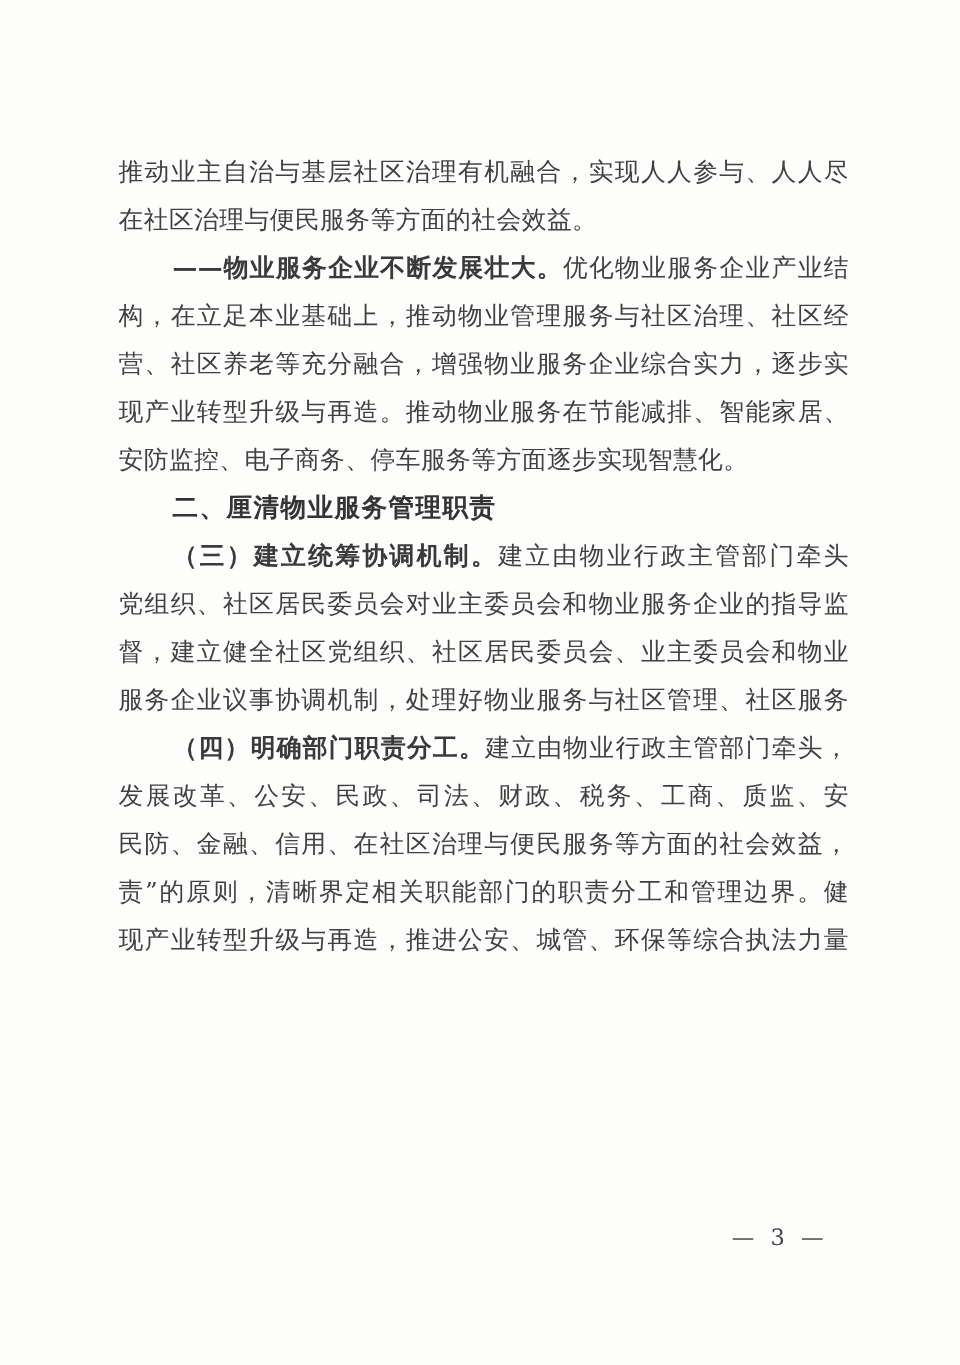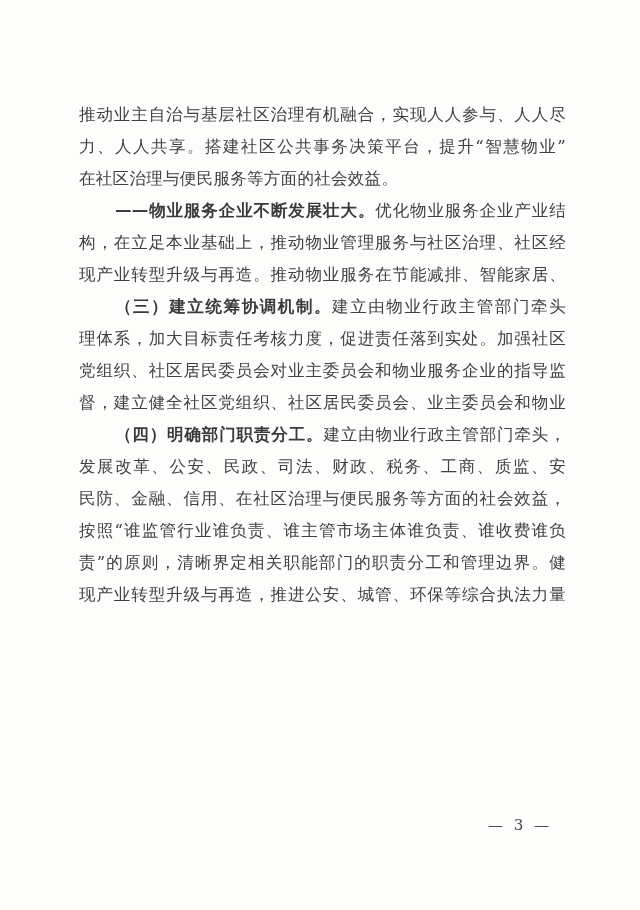--- a/index.html
+++ b/index.html
@@ -60,30 +60,31 @@
     color: #474747;
     font-family: "DejaVu Serif", "Liberation Serif", serif;
   }
 </style>
 </head>
 <body>
 
 <div class="page">
   <div class="text-block">
       <div class="line justify"><span>推动业主自治与基层社区治理有机融合，实现人人参与、人人尽</span></div>
-      <div class="line justify"><span>力、人人共享。搭建社区公共事务决策平台，提升“智慧物业”</span></div>
       <div class="line"><span>在社区治理与便民服务等方面的社会效益。</span></div>
       <div class="line indent justify"><span class="em">——物业服务企业不断发展壮大。</span><span>优化物业服务企业产业结</span></div>
       <div class="line justify"><span>构，在立足本业基础上，推动物业管理服务与社区治理、社区经</span></div>
+      <div class="line justify"><span>营、社区养老等充分融合，增强物业服务企业综合实力，逐步实</span></div>
       <div class="line justify"><span>现产业转型升级与再造。推动物业服务在节能减排、智能家居、</span></div>
+      <div class="line"><span>安防监控、电子商务、停车服务等方面逐步实现智慧化。</span></div>
+      <div class="line indent heading"><span>二、厘清物业服务管理职责</span></div>
       <div class="line indent justify"><span class="em">（三）建立统筹协调机制。</span><span>建立由物业行政主管部门牵头</span></div>
-      <div class="line justify"><span>理体系，加大目标责任考核力度，促进责任落到实处。加强社区</span></div>
       <div class="line justify"><span>党组织、社区居民委员会对业主委员会和物业服务企业的指导监</span></div>
       <div class="line justify"><span>督，建立健全社区党组织、社区居民委员会、业主委员会和物业</span></div>
+      <div class="line justify"><span>服务企业议事协调机制，处理好物业服务与社区管理、社区服务</span></div>
       <div class="line indent justify"><span class="em">（四）明确部门职责分工。</span><span>建立由物业行政主管部门牵头，</span></div>
       <div class="line justify"><span>发展改革、公安、民政、司法、财政、税务、工商、质监、安监、</span></div>
       <div class="line justify"><span>民防、金融、信用、在社区治理与便民服务等方面的社会效益，</span></div>
-      <div class="line justify"><span>按照“谁监管行业谁负责、谁主管市场主体谁负责、谁收费谁负</span></div>
       <div class="line justify"><span>责”的原则，清晰界定相关职能部门的职责分工和管理边界。健</span></div>
       <div class="line justify"><span>现产业转型升级与再造，推进公安、城管、环保等综合执法力量进</span></div>
     </div>
   <div class="page-number">— 3 —</div>
 </div>
 
 </body></html>

